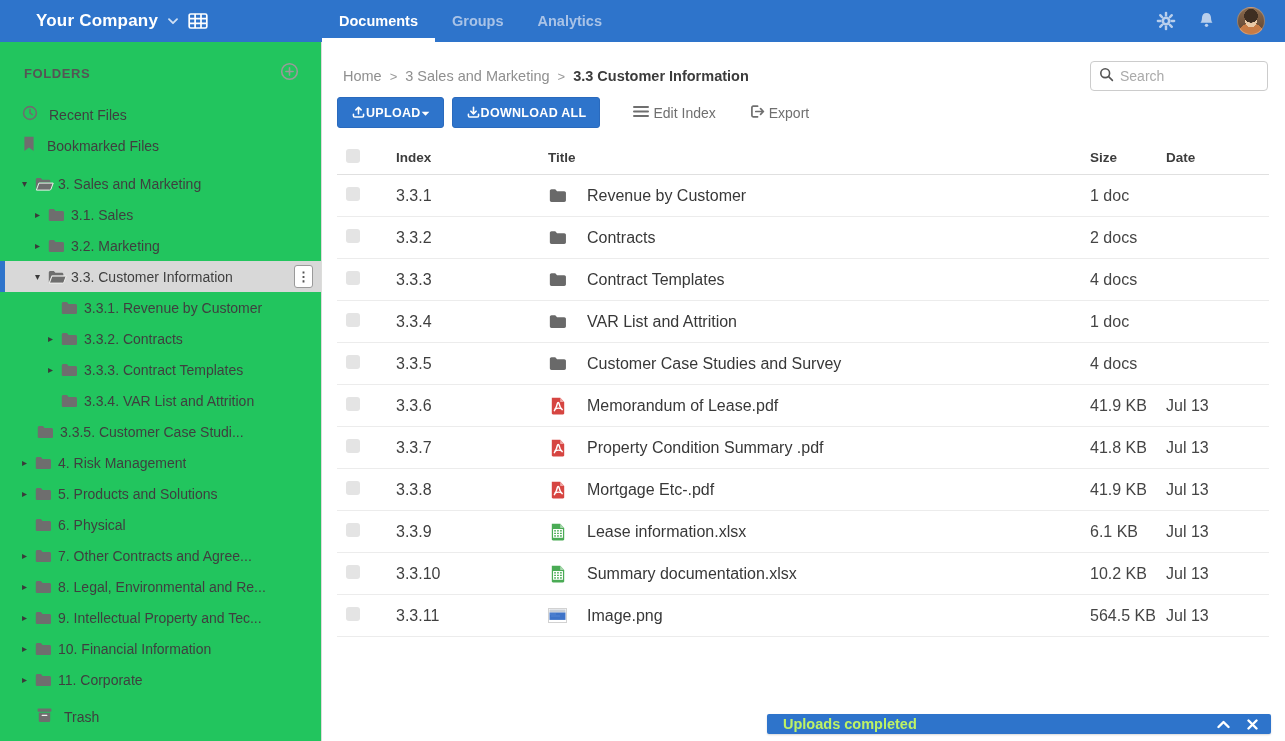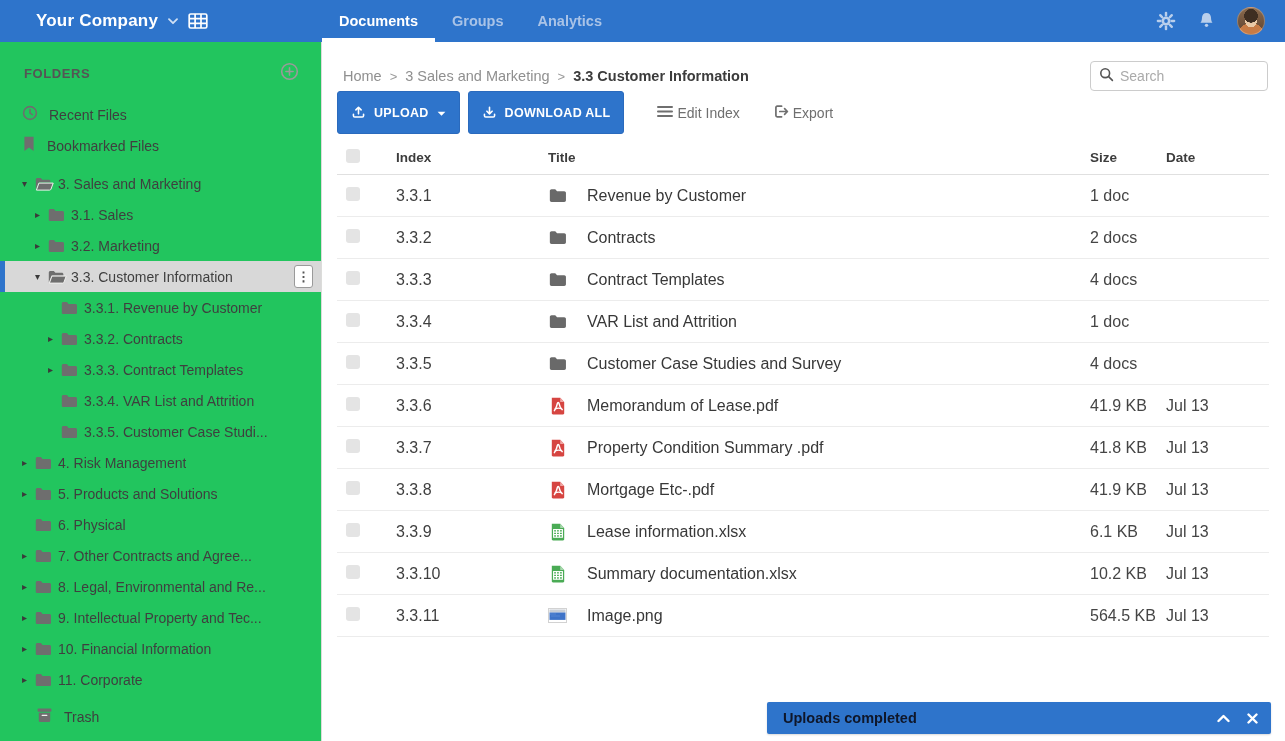--- a/index.html
+++ b/index.html
@@ -60,44 +60,44 @@
   .crumb-sep { color:#9a9a9a; font-size:13px; }
   .crumb-current { color:#3c3c3c; font-weight:700; }
   .searchbox { margin-left:auto; width:178px; height:30px; border:1px solid #ccc; border-radius:4px;
                background:#fff; display:flex; align-items:center; padding:0 8px; gap:6px; }
   .searchbox input { border:none; outline:none; width:100%; font-size:14px; color:#444;
                      font-family:"Liberation Sans",sans-serif; }
   .searchbox input::placeholder { color:#aaa; }
 
   
   .toolbar { display:flex; align-items:center; margin:6px 16px 0 15px; height:31px; }
-  .btn { height:43px; display:inline-flex; align-items:center; gap:8px; padding:0 13px;
+  .btn { height:31px; display:inline-flex; align-items:center; padding:0 13px;
          background:var(--accent,#2e74cb); border:1px solid #2a6abd; border-radius:3px;
          color:#fff; font-size:12.5px; font-weight:700; letter-spacing:.3px; cursor:pointer; }
   .btn + .btn { margin-left:8px; }
   .tool-link { display:inline-flex; align-items:center; gap:4px; color:#6f6f6f; font-size:14px;
                cursor:pointer; margin-left:33px; }
 
   
   .table { margin:12px 16px 0 15px; }
   .trow { display:grid; grid-template-columns:59px 152px 1fr 76px 103px; align-items:center; }
   .thead { height:35px; border-bottom:1px solid #e0e0e0; }
   .thead .tcell { font-size:13.5px; font-weight:700; color:#3d3d3d; }
   .tbody .trow { height:42px; border-bottom:1px solid #ececec; cursor:pointer; }
   .tcell { font-size:16px; color:#3f3f3f; }
   .cell-check { padding-left:9px; }
   .checkbox { width:14px; height:14px; background:#e4e4e4; border-radius:3px; display:inline-block; cursor:pointer; }
   .cell-title { display:flex; align-items:center; gap:20px; color:#383838; }
   .cell-title .f-ic { display:inline-flex; width:19px; justify-content:center; }
   .cell-size, .cell-date { color:#454545; }
 
   
-  .notify { position:absolute; right:14px; bottom:7px; width:504px; height:32px;
+  .notify { position:absolute; right:14px; bottom:7px; width:504px; height:20px;
             background:var(--accent,#2e74cb); border-radius:2px; display:flex; align-items:center;
-            color:#0f172a; padding:0 13px 0 16px; box-shadow:0 1px 2px rgba(0,0,0,.15); }
+            color:#bef264; padding:0 13px 0 16px; box-shadow:0 1px 2px rgba(0,0,0,.15); }
   .notify-msg { font-size:14.5px; font-weight:600; }
   .notify-actions { margin-left:auto; display:flex; align-items:center; gap:17px; }
   .notify-actions span { display:inline-flex; cursor:pointer; }
 </style>
 </head>
 <body>
 
 <div class="app">
 
   <div class="navbar">
@@ -243,21 +243,21 @@
           </div>
           <div class="tree-row" style="padding-left: 48px;">
             <span class="caret"></span>
             <span class="t-icon">
               <svg width="17" height="14" viewBox="0 0 17 14">
                 <path d="M.8 2.6C.8 1.7 1.5 1 2.4 1h3.5l1.7 1.9h6.8c.9 0 1.6.7 1.6 1.6v7c0 .9-.7 1.6-1.6 1.6H2.4c-.9 0-1.6-.7-1.6-1.6Z" fill="#6e6e6e"></path>
               </svg>
             </span>
             <span class="tree-label">3.3.4. VAR List and Attrition</span>
           </div>
-          <div class="tree-row" style="padding-left: 48px;">
+          <div class="tree-row" style="padding-left: 24px;">
             <span class="caret"></span>
             <span class="t-icon">
               <svg width="17" height="14" viewBox="0 0 17 14">
                 <path d="M.8 2.6C.8 1.7 1.5 1 2.4 1h3.5l1.7 1.9h6.8c.9 0 1.6.7 1.6 1.6v7c0 .9-.7 1.6-1.6 1.6H2.4c-.9 0-1.6-.7-1.6-1.6Z" fill="#6e6e6e"></path>
               </svg>
             </span>
             <span class="tree-label">3.3.5. Customer Case Studi...</span>
           </div>
           <div class="tree-row" style="padding-left: 22px;">
             <span class="caret">▸</span>

